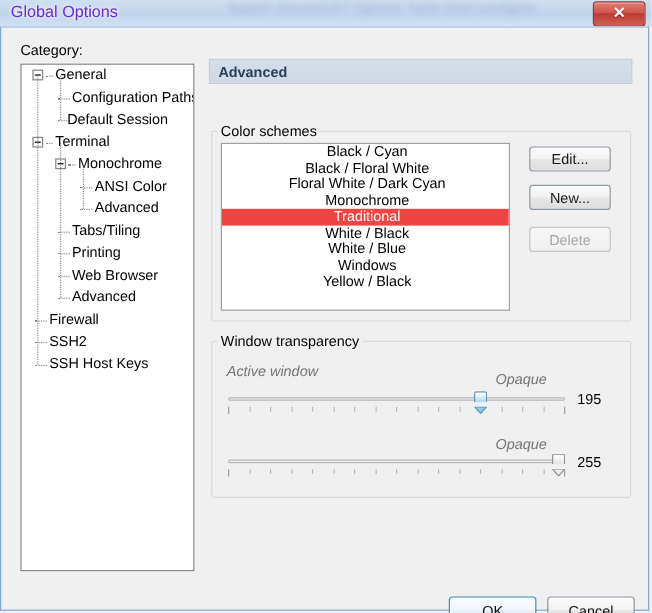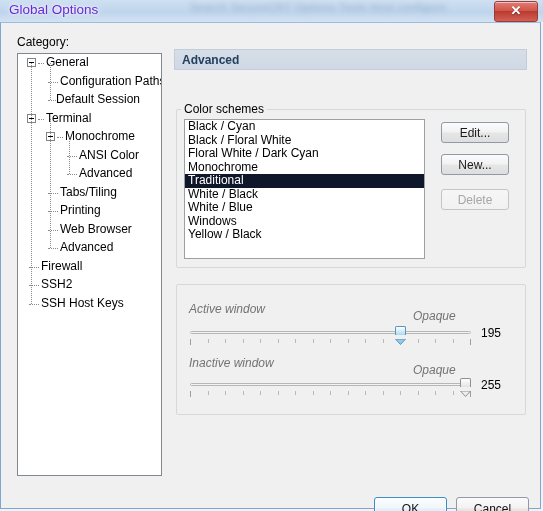--- a/index.html
+++ b/index.html
@@ -199,20 +199,21 @@
     cursor: default;
   }
   .scheme-item {
     height: 13.5px;
     line-height: 13.5px;
     font-size: 12px;
     padding-left: 3px;
     color: #000;
     white-space: nowrap;
     cursor: default;
+    text-align: center;
   }
   .scheme-item.selected {
     background: #2a9df4;
     color: #fff;
   }
 
   
   .btn {
     position: absolute;
     box-sizing: border-box;
@@ -423,32 +424,33 @@
     </div>
 
     <div class="groupbox" id="group-colorschemes"></div>
     <div class="groupbox-title" id="group-colorschemes-title">Color schemes</div>
 
     <div id="scheme-listbox">
         <div class="scheme-item">Black / Cyan</div>
         <div class="scheme-item">Black / Floral White</div>
         <div class="scheme-item">Floral White / Dark Cyan</div>
         <div class="scheme-item">Monochrome</div>
-        <div class="scheme-item selected" style="background: #0f172a;">Traditional</div>
+        <div class="scheme-item selected" style="background: #ef4444;">Traditional</div>
         <div class="scheme-item">White / Black</div>
         <div class="scheme-item">White / Blue</div>
         <div class="scheme-item">Windows</div>
         <div class="scheme-item">Yellow / Black</div>
       </div>
 
     <button class="btn" id="btn-edit">Edit...</button>
     <button class="btn" id="btn-new">New...</button>
     <button class="btn disabled" id="btn-delete" disabled="">Delete</button>
 
     <div class="groupbox" id="group-transparency"></div>
+    <div class="groupbox-title" id="group-transparency-title">Window transparency</div>
 
     <div class="slider-caption" style="left:188px; top:279px;">Active window</div>
     <div class="slider-caption" style="left:412px; top:286px;">Opaque</div>
     <div class="slider-track" id="track-0" style="left:189px; top:308px; width:281px;"></div>
     <div class="slider-ticks" id="ticks-0" style="left:189px; top:316px; width:281px;">
         <span class="edge" style="left: 0px;"></span>
         <span style="left: 18px;"></span>
         <span style="left: 35px;"></span>
         <span style="left: 53px;"></span>
         <span style="left: 70px;"></span>
@@ -468,21 +470,20 @@
     <div class="slider-thumb blue" id="thumb-0" style="left: 394.2px; top: 303px;">
       <div class="body"></div>
       <div class="tip">
         <svg width="11" height="6" viewBox="0 0 11 6">
             <path d="M0.5 0 L10.5 0 L5.5 5.5 Z" stroke-width="1"></path>
           </svg>
       </div>
     </div>
     <div class="slider-value" style="left:480px; top:303px;">195</div>
 
-    <div class="slider-caption" style="left:188px; top:333px;">Inactive window</div>
     <div class="slider-caption" style="left:412px; top:340px;">Opaque</div>
     <div class="slider-track" id="track-1" style="left:189px; top:360px; width:281px;"></div>
     <div class="slider-ticks" id="ticks-1" style="left:189px; top:368px; width:281px;">
         <span class="edge" style="left: 0px;"></span>
         <span style="left: 18px;"></span>
         <span style="left: 35px;"></span>
         <span style="left: 53px;"></span>
         <span style="left: 70px;"></span>
         <span style="left: 88px;"></span>
         <span style="left: 105px;"></span>

